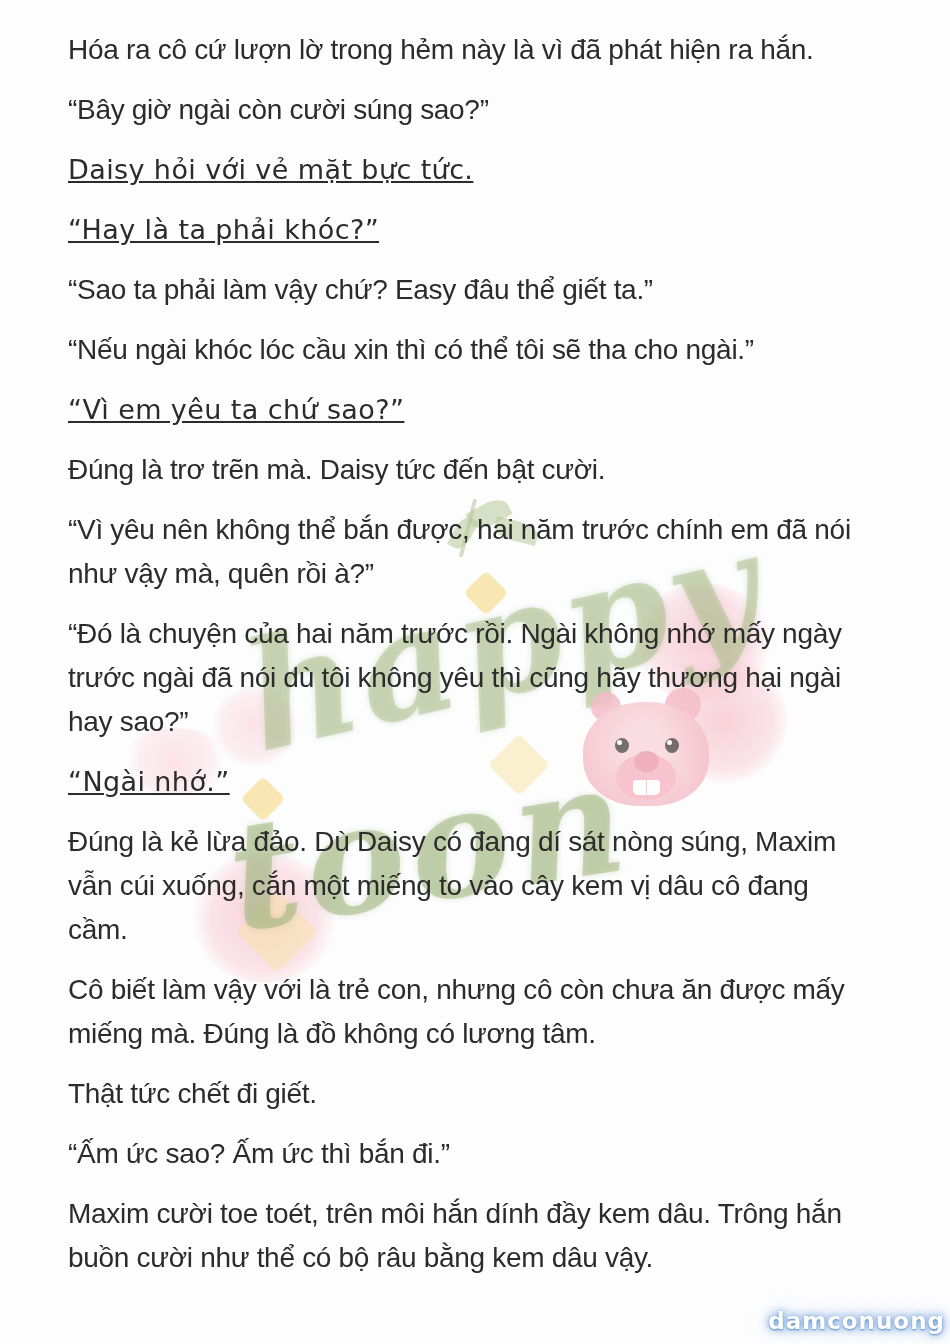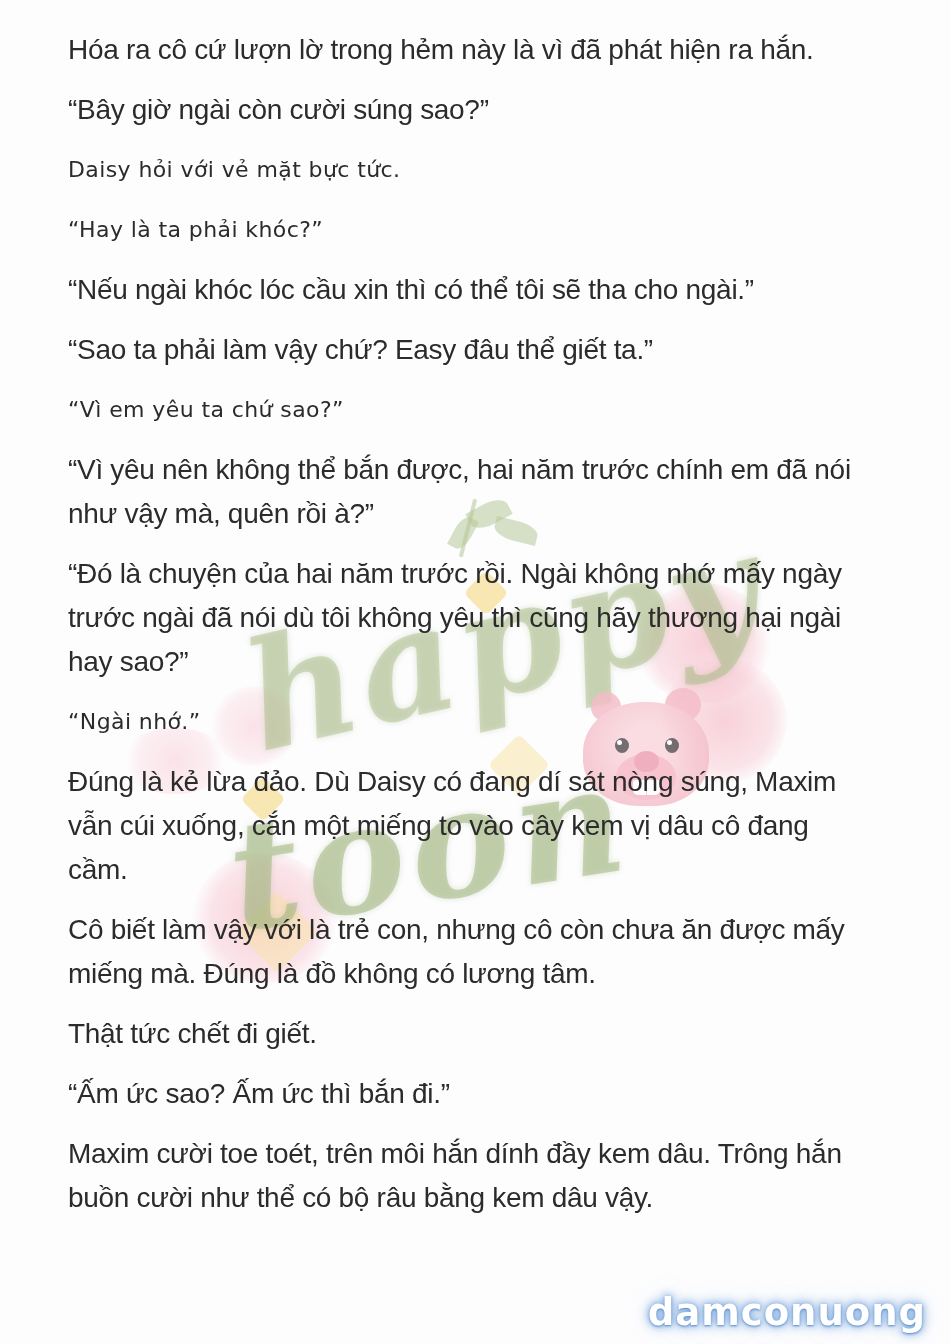--- a/index.html
+++ b/index.html
@@ -76,28 +76,28 @@
     margin:16px 0 14px 0;
     white-space:pre-line;
     line-height:44px;
   }
   .para.style-a {
     font-family:"Liberation Sans", sans-serif;
     font-size:28px; letter-spacing:-0.3px;
   }
   .para.style-b {
     font-family:"DejaVu Sans", sans-serif;
-    font-size:22px; letter-spacing:0.4px;
+    font-size:27px; letter-spacing:0.4px;text-decoration:underline;
   }
 
   
   .site-wm {
-    position:absolute; right:24px; bottom:10px;
+    position:absolute; right:5px; bottom:10px;
     font-family:"DejaVu Sans", sans-serif;
-    font-weight:bold; font-size:37px; letter-spacing:1px;
+    font-weight:bold; font-size:23px; letter-spacing:1px;
     color:#ffffff;
     text-shadow:
       0 1px 2px rgba(92,140,200,.95),
       0 0 6px rgba(120,165,220,.95),
       0 0 12px rgba(143,182,230,.85),
       0 0 18px rgba(160,195,235,.6);
   }
 </style>
 </head>
 <body>
@@ -134,23 +134,24 @@
       <div class="eye right"></div>
       <div class="teeth"></div>
     </div>
   </div>
 
   <div class="content">
       <p class="para style-a">Hóa ra cô cứ lượn lờ trong hẻm này là vì đã phát hiện ra hắn.</p>
       <p class="para style-a">“Bây giờ ngài còn cười súng sao?”</p>
       <p class="para style-b">Daisy hỏi với vẻ mặt bực tức.</p>
       <p class="para style-b">“Hay là ta phải khóc?”</p>
+      <p class="para style-a">“Sao ta phải làm vậy chứ? Easy đâu thể giết ta.”</p>
       <p class="para style-a">“Nếu ngài khóc lóc cầu xin thì có thể tôi sẽ tha cho ngài.”</p>
-      <p class="para style-a">“Sao ta phải làm vậy chứ? Easy đâu thể giết ta.”</p>
       <p class="para style-b">“Vì em yêu ta chứ sao?”</p>
+      <p class="para style-a">Đúng là trơ trẽn mà. Daisy tức đến bật cười.</p>
       <p class="para style-a">“Vì yêu nên không thể bắn được, hai năm trước chính em đã nói
 như vậy mà, quên rồi à?”</p>
       <p class="para style-a">“Đó là chuyện của hai năm trước rồi. Ngài không nhớ mấy ngày
 trước ngài đã nói dù tôi không yêu thì cũng hãy thương hại ngài
 hay sao?”</p>
       <p class="para style-b">“Ngài nhớ.”</p>
       <p class="para style-a">Đúng là kẻ lừa đảo. Dù Daisy có đang dí sát nòng súng, Maxim
 vẫn cúi xuống, cắn một miếng to vào cây kem vị dâu cô đang
 cầm.</p>
       <p class="para style-a">Cô biết làm vậy với là trẻ con, nhưng cô còn chưa ăn được mấy

